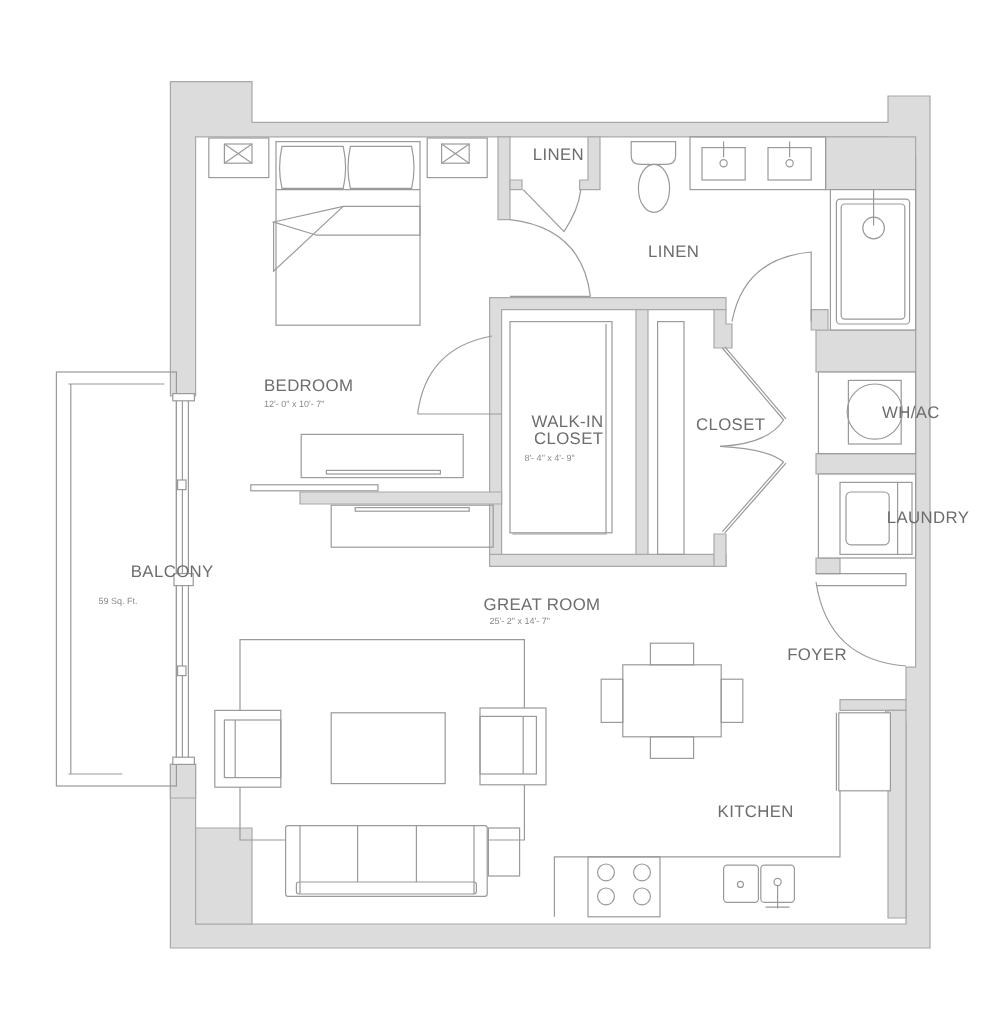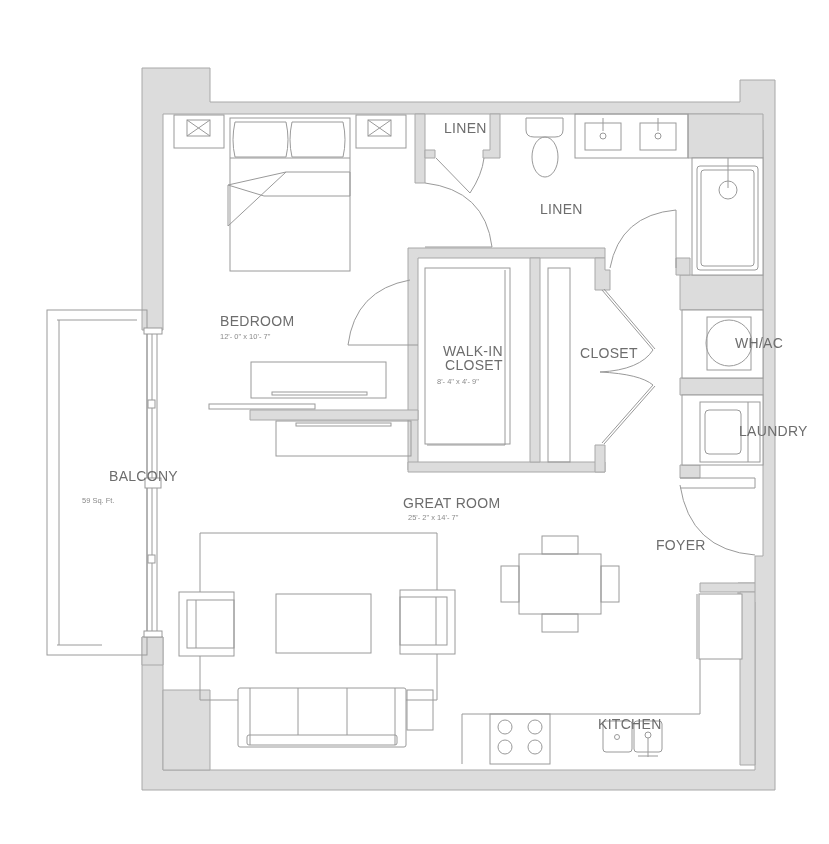--- a/index.html
+++ b/index.html
@@ -210,13 +210,13 @@
 <div class="room-label" style="left:707px;top:337px;margin-left:28px;">WH/AC</div>
 <div class="room-label" style="left:703px;top:425px;padding-left:36px;">LAUNDRY</div>
 
 <div class="room-label" style="left:73px;top:470px;margin-left:36px;">BALCONY</div>
 <div class="room-dim" style="left:82px;top:496px;">59 Sq. Ft.</div>
 
 <div class="room-label" style="left:403px;top:497px;">GREAT ROOM</div>
 <div class="room-dim" style="left:408px;top:513px;">25'- 2" x 14'- 7"</div>
 
 <div class="room-label" style="left:656px;top:539px;text-align:center;">FOYER</div>
-<div class="room-label" style="left:598px;top:670px;margin-top:48px;">KITCHEN</div>
+<div class="room-label" style="left:598px;top:670px;">KITCHEN</div>
 
 </body></html>

